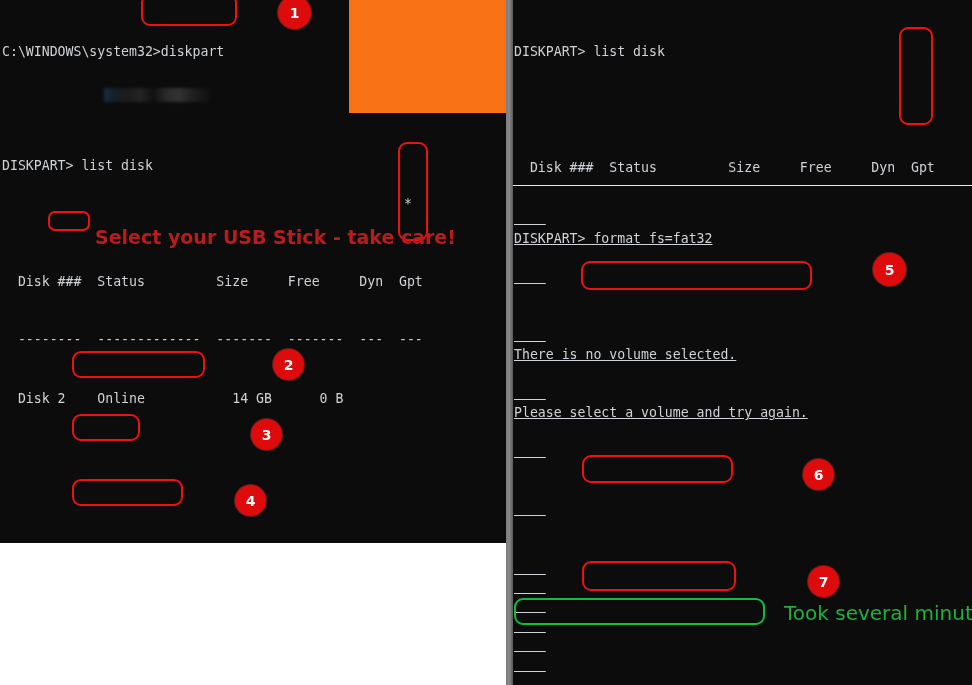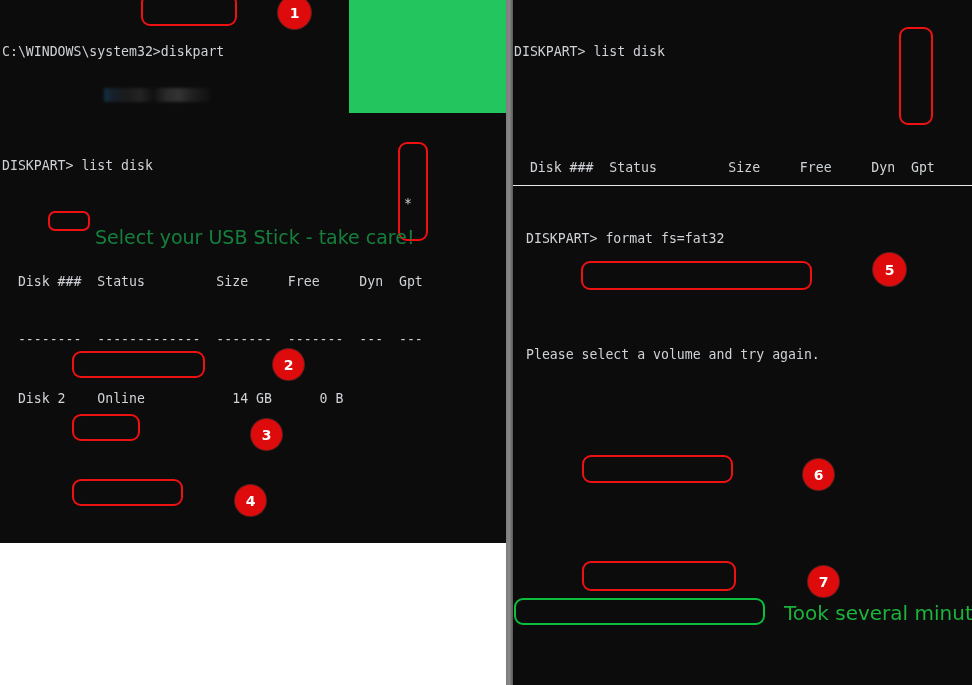--- a/index.html
+++ b/index.html
@@ -24,21 +24,21 @@
     white-space: pre;
     overflow: hidden;
   }
   .line { white-space: pre; height: 19.4px; }
   .blank { height: 19.4px; }
 
   
   #left-panel {
     position: absolute; left: 0; top: 0;
     width: 506px; height: 543px;
-    background: #22c55e;
+    background: #f97316;
     overflow: hidden;
   }
   #left-top-console {
     left: 0; top: 0; width: 349px; height: 113px;
     padding: 3px 0 0 2px;
   }
   #left-bottom-console {
     left: 0; top: 113px; width: 506px; height: 430px;
     padding: 4px 0 0 2px;
   }
@@ -55,21 +55,21 @@
     background: linear-gradient(to right, #7a7a7a 0%, #8a8a8a 45%, #5a5a5a 100%);
   }
   #right-top-console {
     left: 7px; top: 0; width: 459px; height: 185px; padding: 3px 0 0 1px;
   }
   #right-sep {
     position: absolute; left: 7px; top: 185px; width: 459px; height: 1px;
     background: #e8e8e8;
   }
   #right-mid-console {
-    left: 19px; top: 186px; width: 411px; height: 499px; padding: 4px 0 0 1px;
+    left: 7px; top: 186px; width: 411px; height: 499px; padding: 4px 0 0 1px; text-decoration: underline;
   }
 
   
   #white-bottom {
     position: absolute; left: 0; top: 543px; width: 506px; height: 142px;
     background: #ffffff;
   }
 
   
   #annotations {
@@ -92,21 +92,21 @@
     font-weight: bold;
     display: flex; align-items: center; justify-content: center;
     box-shadow: 0 0 0 1px rgba(255,60,60,.35);
   }
   .note {
     position: absolute;
     font-family: "DejaVu Sans", "Liberation Sans", sans-serif;
     font-size: 19px;
     white-space: nowrap;
   }
-  .note.red { color: #15803d; }
+  .note.red { color: #b91c1c; font-weight: bold; }
   .note.green { color: #1bb33b; }
 
   
   .redacted {
     position: absolute;
     background:
       linear-gradient(90deg,
         #123044 0%, #16202a 8%, #1b1b1b 22%, #242424 34%,
         #101010 46%, #2a2a2a 58%, #333333 70%, #1e1e1e 84%, #0f0f0f 100%);
     filter: blur(1.5px);
@@ -176,20 +176,21 @@
     
     
     
   </div>
 
   <div id="right-sep"></div>
 
   <div id="right-mid-console" class="console">
     <div class="line">DISKPART&gt; format fs=fat32</div>
     <div class="blank"></div>
+    <div class="line">There is no volume selected.</div>
     <div class="line">Please select a volume and try again.</div>
     <div class="blank"></div>
     <div class="blank"></div>
     
     
     
     
     
     
     

